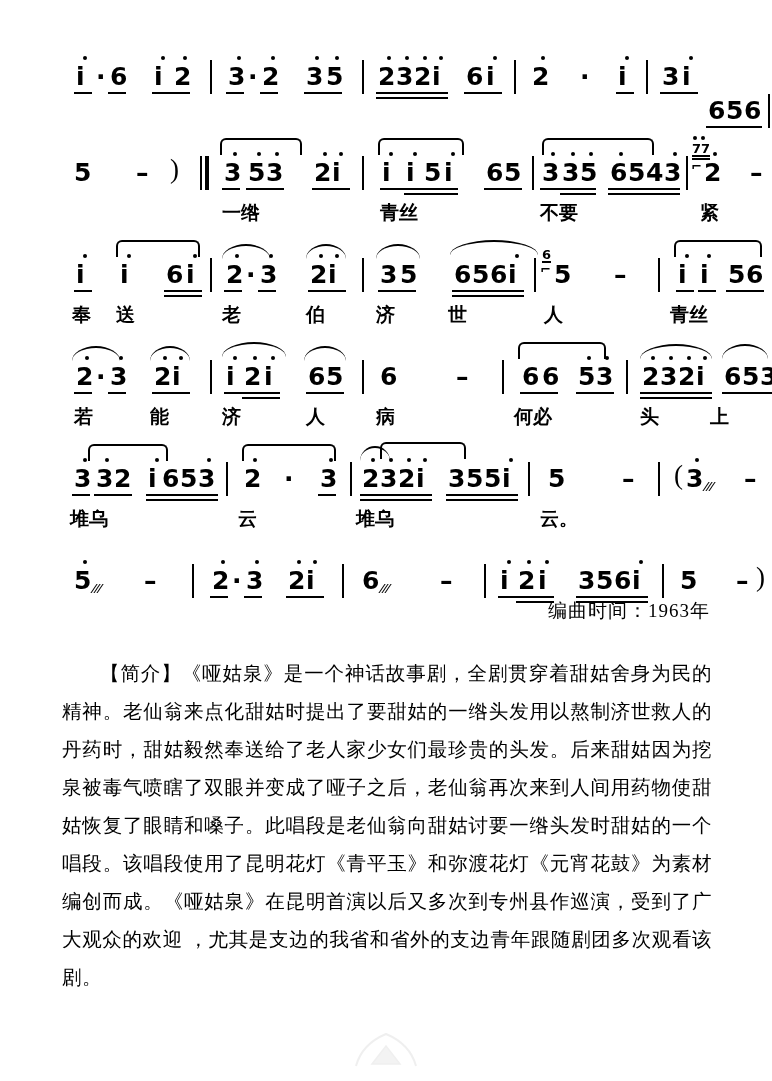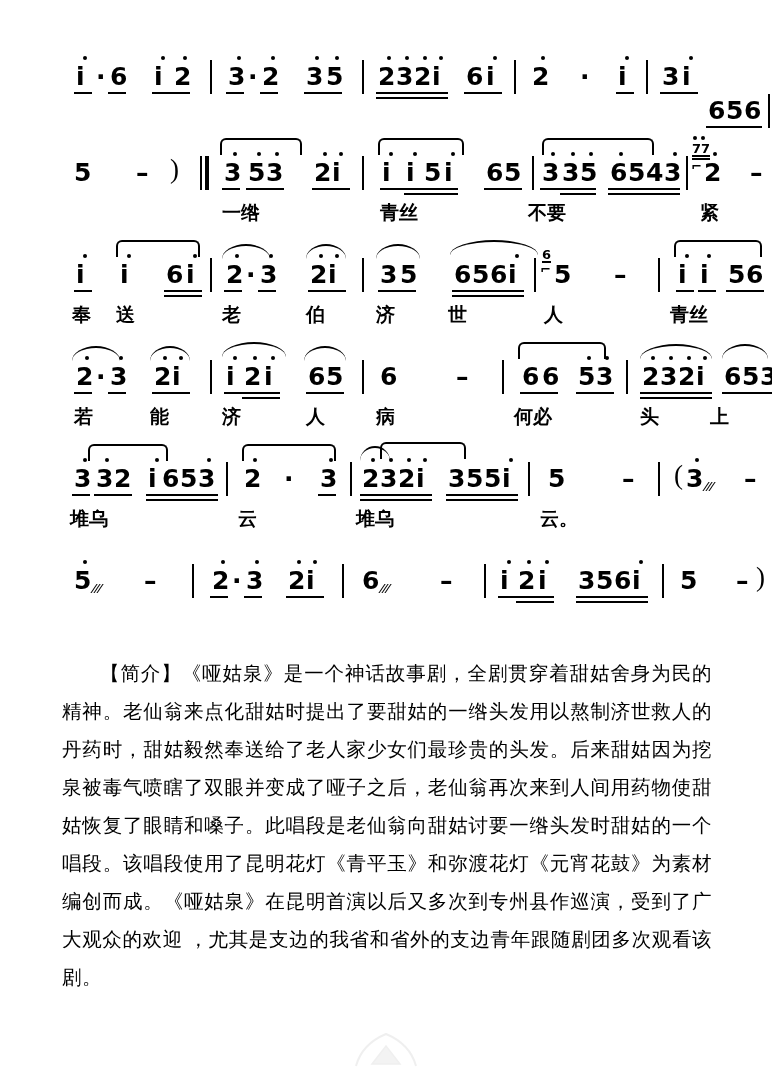--- a/index.html
+++ b/index.html
@@ -330,21 +330,21 @@
           <span class="gbeam" style="top:13px;"></span>
           <span class="gbeam" style="top:16px;"></span>
         </span>
       </span>
       <span class="grace" style="left:629px; top:30px; font-size:13px;">⌐</span>
       <span class="tok num" style="left:642px; top:30px;">2</span>
       <span class="odot" style="left:651px; top:22px;"></span>
 
       <span class="lyric" style="left:160px; top:70px;">一绺</span>
       <span class="lyric" style="left:318px; top:70px;">青丝</span>
-      <span class="lyric" style="left:466px; top:70px;">不要</span>
+      <span class="lyric" style="left:478px; top:70px;">不要</span>
       <span class="lyric" style="left:638px; top:70px;">紧</span>
     </div>
 
     <div style="position:absolute; left:660px; top:96px; width:70px; height:100px;">
       <span class="tok dash" style="left:28px; top:30px;">–</span>
 
     </div>
 
     <div class="staff-line l3" style="position:absolute; left:0; top:198px; width:660px; height:100px;">
       <span class="tok num" style="left:14px; top:30px;">i</span>
@@ -647,20 +647,21 @@
     </div>
 
     <div style="position:absolute; left:660px; top:504px; width:70px; height:70px;">
       <span class="tok dash" style="left:14px; top:30px;">–</span>
       <span class="tok paren" style="left:34px; top:26px;">)</span>
 
     </div>
 
   </div>
 
+  <div class="date-line">编曲时间：1963年</div>
 
   <div class="intro"><span>【简介】</span><span>《哑姑泉》是一个神话故事剧，全剧贯穿着甜姑舍身为民的精神。老仙翁来点化甜姑时提出了要甜姑的一绺头发用以熬制济世救人的丹药时，甜姑毅然奉送给了老人家少女们最珍贵的头发。后来甜姑因为挖泉被毒气喷瞎了双眼并变成了哑子之后，老仙翁再次来到人间用药物使甜姑恢复了眼睛和嗓子。此唱段是老仙翁向甜姑讨要一绺头发时甜姑的一个唱段。该唱段使用了昆明花灯《青平玉》和弥渡花灯《元宵花鼓》为素材编创而成。《哑姑泉》在昆明首演以后又多次到专州县作巡演，受到了广大观众的欢迎 ，尤其是支边的我省和省外的支边青年跟随剧团多次观看该剧。</span></div>
 
   <div class="watermark">
     <svg viewBox="0 0 68 46" width="68" height="46" aria-hidden="true">
       <path d="M4 40 Q10 18 34 8 Q58 18 64 40" fill="none" stroke="#888" stroke-width="2"></path>
       <path d="M20 38 L34 20 L48 38 Z" fill="#aaa" stroke="#888" stroke-width="1.5"></path>
     </svg>
   </div>
 

